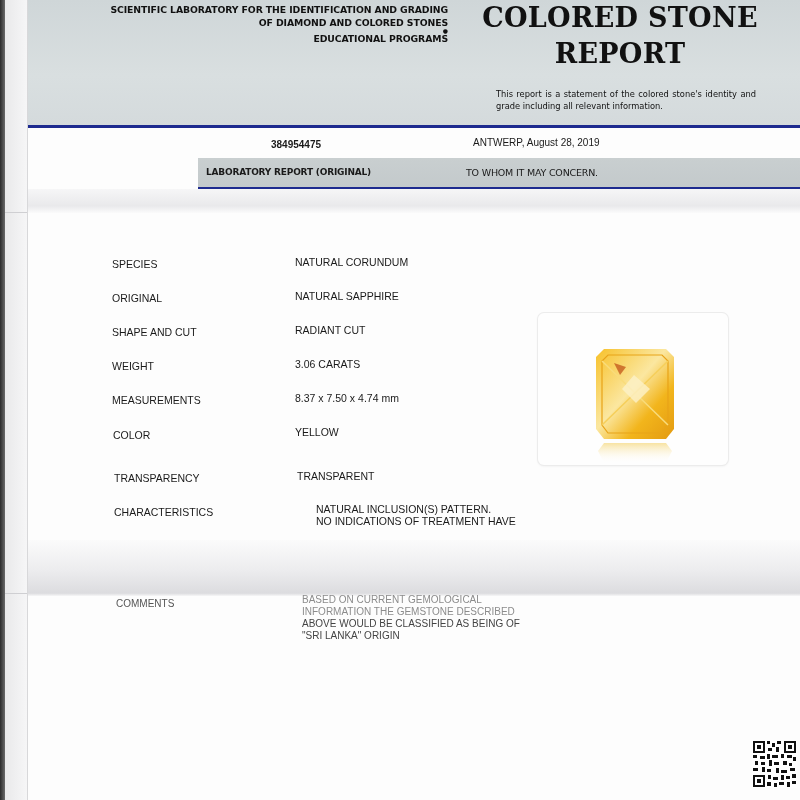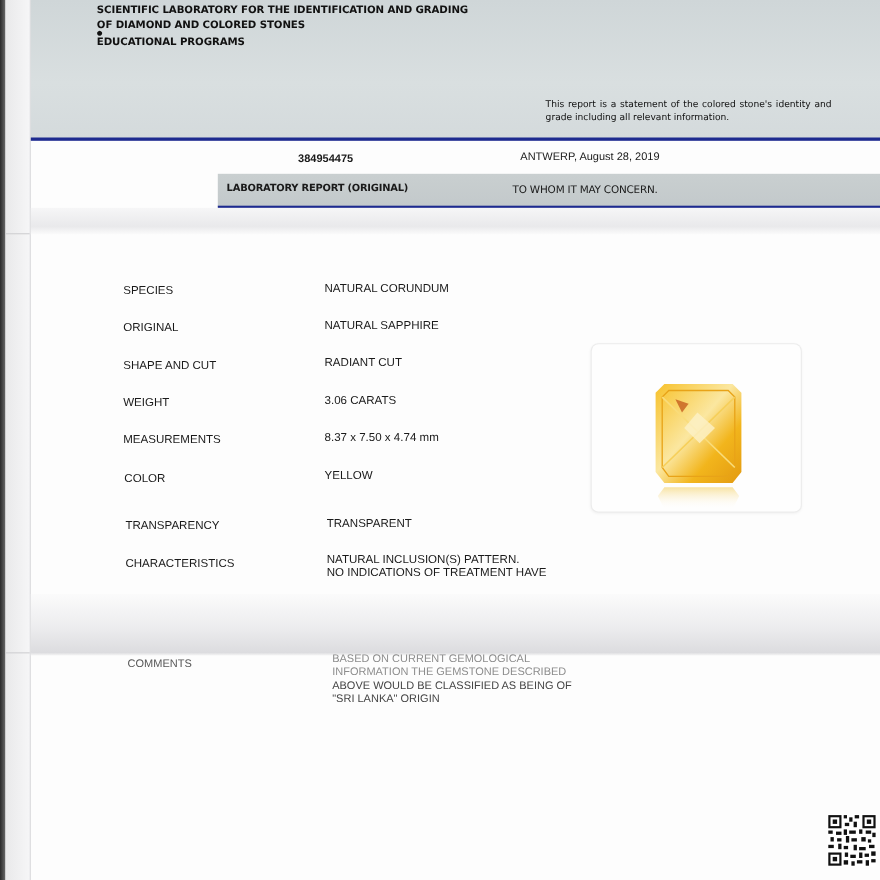--- a/index.html
+++ b/index.html
@@ -13,21 +13,21 @@
   .edge-dark { position:absolute; left:0; top:0; width:5px; height:800px; background:linear-gradient(90deg,#2a2a2a,#6a6a6a); }
   .edge-strip { position:absolute; left:5px; top:0; width:22px; height:800px;
     background:linear-gradient(90deg,#e9e9ea,#f6f6f7); border-right:1px solid #d8d8da; }
   .edge-seg { position:absolute; left:5px; width:22px; border-top:1px solid #cfcfd2; }
 
   
   .header { position:absolute; left:28px; top:0; width:772px; height:126px;
     background:linear-gradient(180deg,#cfd6d8 0%,#d9dfe0 60%,#d4dadc 100%); }
   .header-rule { position:absolute; left:28px; top:125px; width:772px; height:3px; background:#1d2a8f; }
 
-  .lab-title { position:absolute; top:4px; left:60px; width:360px; text-align:left;
+  .lab-title { position:absolute; top:4px; left:60px; width:360px; text-align:right;
     font-family:"DejaVu Sans", sans-serif; font-weight:bold; font-size:9.3px; line-height:12.5px; color:#111; letter-spacing:-0.1px; }
   .lab-title .dot { display:block; font-size:6px; line-height:4px; }
   .license { position:absolute; left:200px; top:54px; font-family:"DejaVu Sans", sans-serif; font-size:7.6px; line-height:11px; color:#111; }
   .license .lic-head { font-weight:bold; text-decoration:underline; display:block; margin-bottom:1px; font-size:7.8px; }
   .license span.line { display:block; }
 
   .report-title { position:absolute; left:440px; top:0px; width:360px; text-align:center;
     font-family:"DejaVu Serif", serif; font-weight:bold; font-size:27px; line-height:36px; color:#111; letter-spacing:0.3px; }
   .report-sub { position:absolute; left:496px; top:88px; width:260px;
     font-family:"DejaVu Sans", sans-serif; font-size:8.3px; line-height:12px; color:#111; text-align:justify; }
@@ -46,21 +46,21 @@
   
   .fold-top { position:absolute; left:28px; top:189px; width:772px; height:24px;
     background:linear-gradient(180deg,#f6f6f7 0%,#e9e9eb 70%,#fbfbfb 100%); }
   .fold-mid { position:absolute; left:28px; top:540px; width:772px; height:56px;
     background:linear-gradient(180deg,#fbfbfb 0%,#ececee 55%,#dcdcdf 95%,#f7f7f7 100%); }
 
   
   .spec { position:absolute; font-size:10.5px; white-space:nowrap; color:#1a1a1a; }
   .spec-label { left:112px; }
   .spec-value { left:295px; }
-  .multi { white-space:normal; line-height:12px; width:240px; }
+  .multi { white-space:normal; line-height:12px; width:240px;margin-left:19px; }
 
   .comments-label { position:absolute; left:116px; top:598px; font-size:10px; color:#555; }
   .comments-text { position:absolute; left:302px; top:594px; width:250px; font-size:10px; line-height:12px; color:#444; }
   .comments-text .faded { color:#8c8c8c; }
 
   
   .gem-card { position:absolute; left:538px; top:313px; width:190px; height:152px;
     background:#fefefe; border-radius:6px; box-shadow:0 0 0 1px #ececec, 0 1px 3px rgba(0,0,0,0.08); }
   .gem-svg { position:absolute; left:56px; top:32px; }
 
@@ -73,20 +73,24 @@
 <div class="edge-strip"></div>
 <div class="edge-seg" style="top:212px"></div>
 <div class="edge-seg" style="top:593px"></div>
 
 <div class="header">
   <div class="lab-title">
     <span style="display:block">SCIENTIFIC LABORATORY FOR THE IDENTIFICATION AND GRADING</span>
     <span style="display:block">OF DIAMOND AND COLORED STONES</span>
     <span class="dot">●</span>
     <span style="display:block">EDUCATIONAL PROGRAMS</span>
+  </div>
+  <div class="report-title" style="left:412px">
+    <span style="display:block">COLORED STONE</span>
+    <span style="display:block">REPORT</span>
   </div>
   <div class="report-sub" style="left:468px">This report is a statement of the colored stone's identity and grade including all relevant information.</div>
 </div>
 <div class="header-rule"></div>
 
 <div class="num-row">
   <span class="num-label">NUMBER</span>
   <span class="num-value">384954475</span>
 </div>
 <div class="place-date">ANTWERP, August 28, 2019</div>

